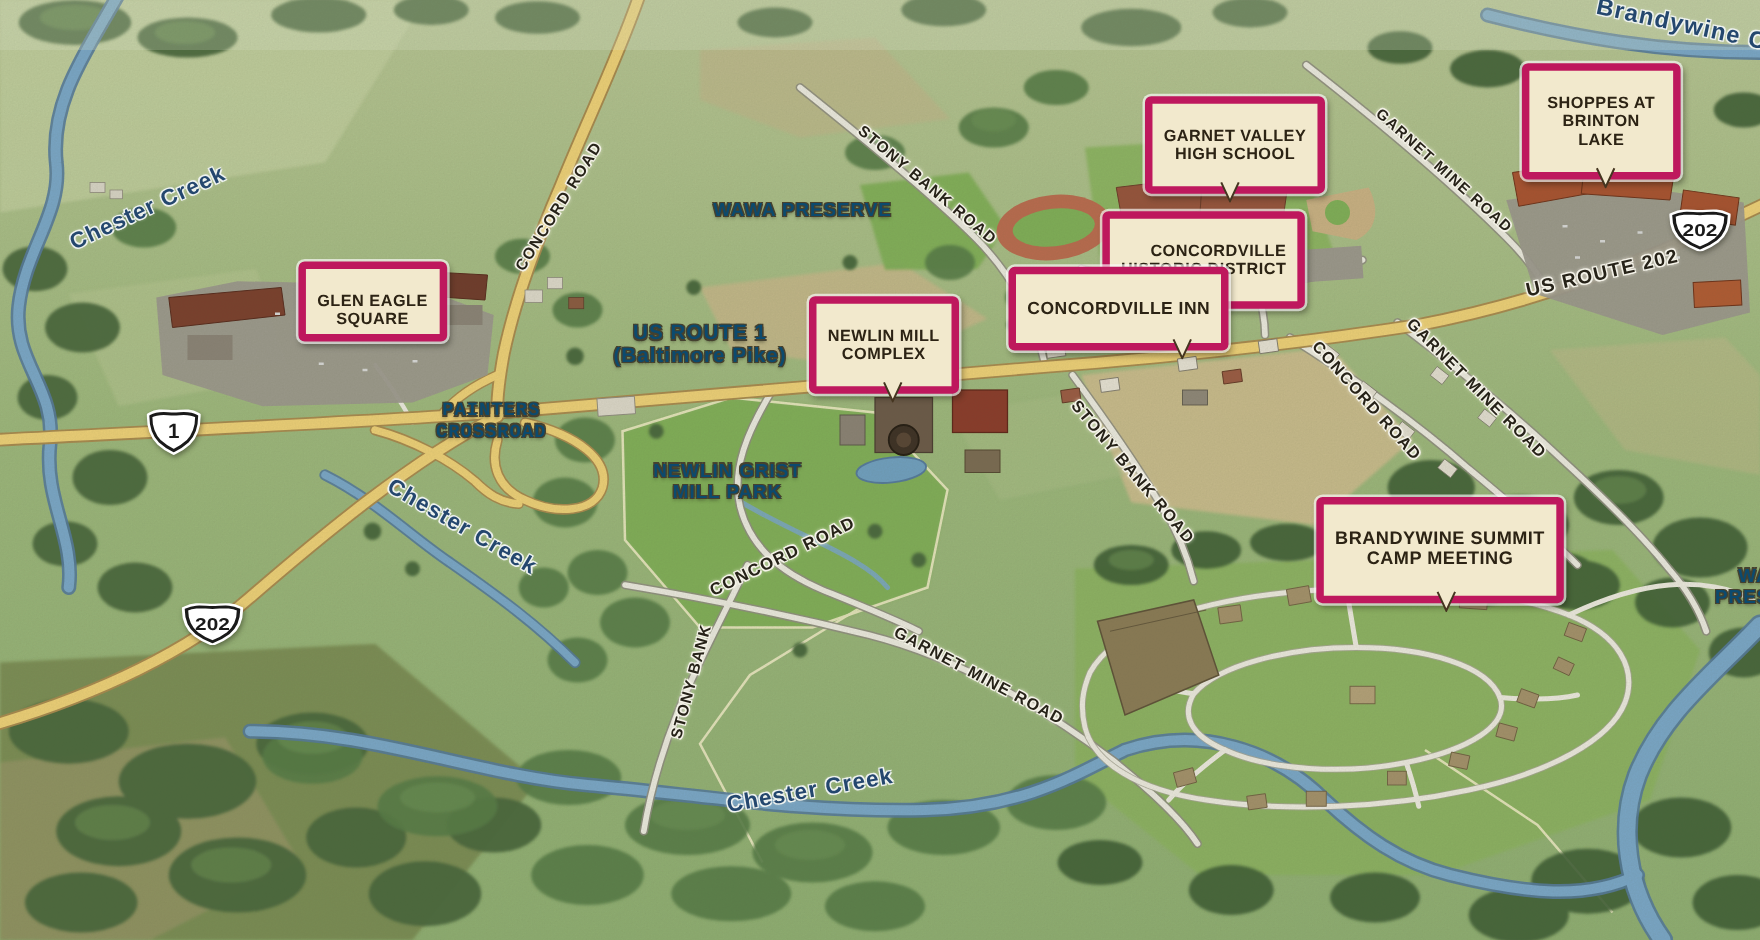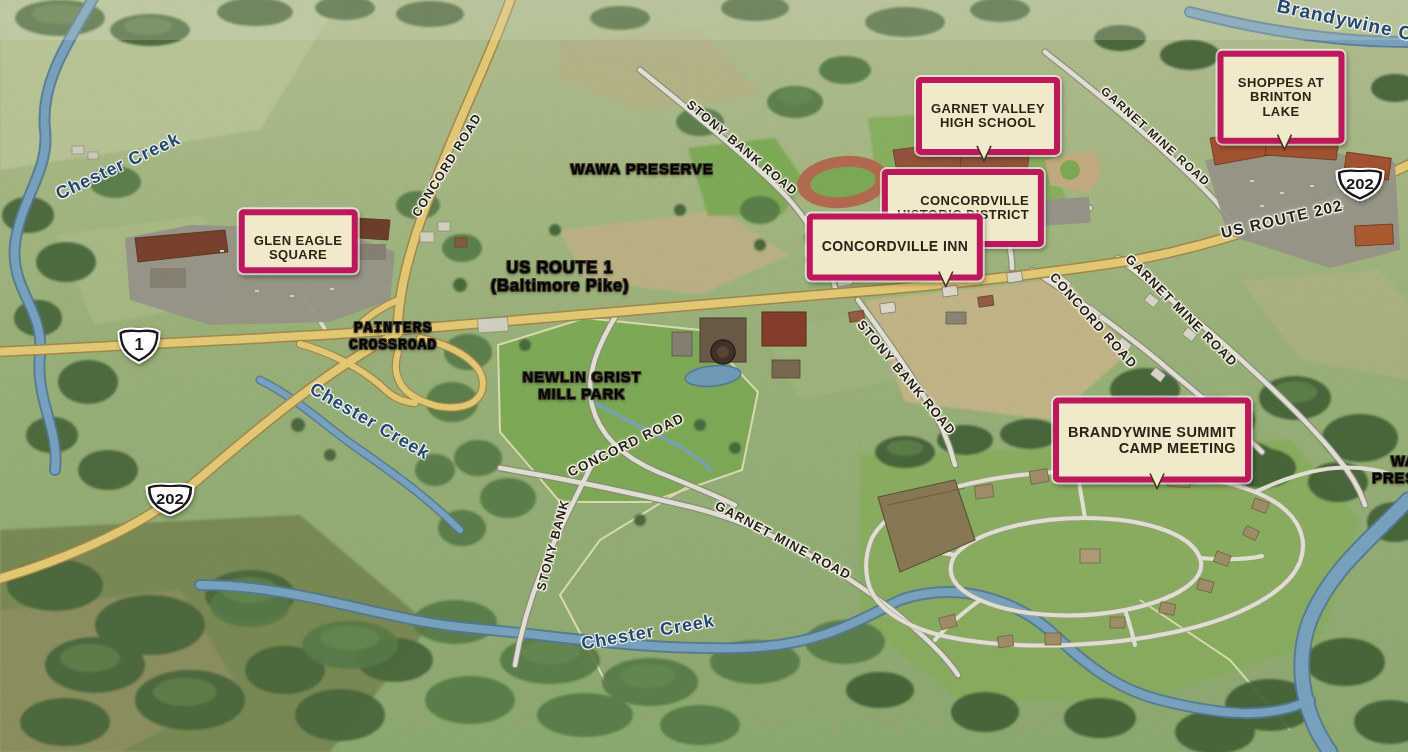--- a/index.html
+++ b/index.html
@@ -11,21 +11,21 @@
   .callout{background:#f2e9cd;color:#2c2314;border:6px solid #be185d;border-radius:5px;
            padding:4px 9px;font-weight:bold;font-size:13px;letter-spacing:.4px;
            box-shadow:0 0 0 2px rgba(255,255,255,.65), 2px 3px 5px rgba(20,20,10,.45);
            white-space:pre-line;z-index:30;}
   .tail{position:absolute;width:18px;height:17px;}
   
   .rl{color:#262218;font-weight:bold;font-size:12.5px;letter-spacing:1.2px;white-space:nowrap;
       text-shadow:-1px -1px 0 #f4f2e8,1px -1px 0 #f4f2e8,-1px 1px 0 #f4f2e8,1px 1px 0 #f4f2e8,0 0 3px #f4f2e8,0 0 4px #f4f2e8;
       z-index:20;}
   
-  .wl{color:#000000;font-weight:bold;font-size:15px;letter-spacing:.8px;
+  .wl{color:#0c4a6e;font-weight:bold;font-size:15px;letter-spacing:.8px;
       text-shadow:-1px -1px 0 #45412f,1px -1px 0 #45412f,-1px 1px 0 #45412f,1px 1px 0 #45412f,0 2px 3px rgba(30,30,20,.55);
       z-index:20;}
   
   .cl{color:#24476e;font-weight:bold;font-size:18px;letter-spacing:1px;white-space:nowrap;
       text-shadow:-1px -1px 0 #eef2ef,1px -1px 0 #eef2ef,-1px 1px 0 #eef2ef,1px 1px 0 #eef2ef,0 0 3px #eef2ef;
       z-index:20;}
   .shield{position:absolute;z-index:25;filter:drop-shadow(1px 2px 2px rgba(20,20,10,.4));}
 </style>
 </head>
 <body>
@@ -435,23 +435,30 @@
       </svg>
 </div>
 
 <div class="lbl callout" style="left:861px;top:247px;font-size:14px;transform:translate(-50%,-50%);margin-left:34px;">
   <span>CONCORDVILLE INN</span>
   <svg class="tail" style="right:22px;bottom:-13px;" viewBox="0 0 18 17">
         <path d="M2,1 L9,16 L16,1" fill="#f2e9cd" stroke="#453520" stroke-width="1.6"></path>
       </svg>
 </div>
 
-
-
-<div class="lbl callout" style="left:1152px;top:440px;font-size:14.5px;transform:translate(-50%,-50%);text-align:right;">
+<div class="lbl callout" style="left:707px;top:276px;transform:translate(-50%,-50%);">
+  <span>NEWLIN MILL
+COMPLEX</span>
+  <svg class="tail" style="left:48%;bottom:-13px;" viewBox="0 0 18 17">
+        <path d="M2,1 L9,16 L16,1" fill="#f2e9cd" stroke="#453520" stroke-width="1.6"></path>
+      </svg>
+</div>
+
+
+<div class="lbl callout" style="left:1152px;top:440px;font-size:14.5px;transform:translate(-50%,-50%);">
   <span>BRANDYWINE SUMMIT
 CAMP MEETING</span>
   <svg class="tail" style="left:48%;bottom:-13px;" viewBox="0 0 18 17">
         <path d="M2,1 L9,16 L16,1" fill="#f2e9cd" stroke="#453520" stroke-width="1.6"></path>
       </svg>
 </div>
 
 <svg class="shield" style="left:139px;top:344px;transform:translate(-50%,-50%);" width="44" height="40" viewBox="0 0 48 42">
   <path d="M 4,9 C 11,5 17,7 24,7 C 31,7 37,5 44,9 C 44,17 42,25 36,31 C 31,35.6 27,37.6 24,39 C 21,37.6 17,35.6 12,31 C 6,25 4,17 4,9 Z" fill="#ffffff" stroke="#ffffff" stroke-width="7"></path>
   <path d="M 4,9 C 11,5 17,7 24,7 C 31,7 37,5 44,9 C 44,17 42,25 36,31 C 31,35.6 27,37.6 24,39 C 21,37.6 17,35.6 12,31 C 6,25 4,17 4,9 Z" fill="#ffffff" stroke="#1a1a1a" stroke-width="2.6"></path>

